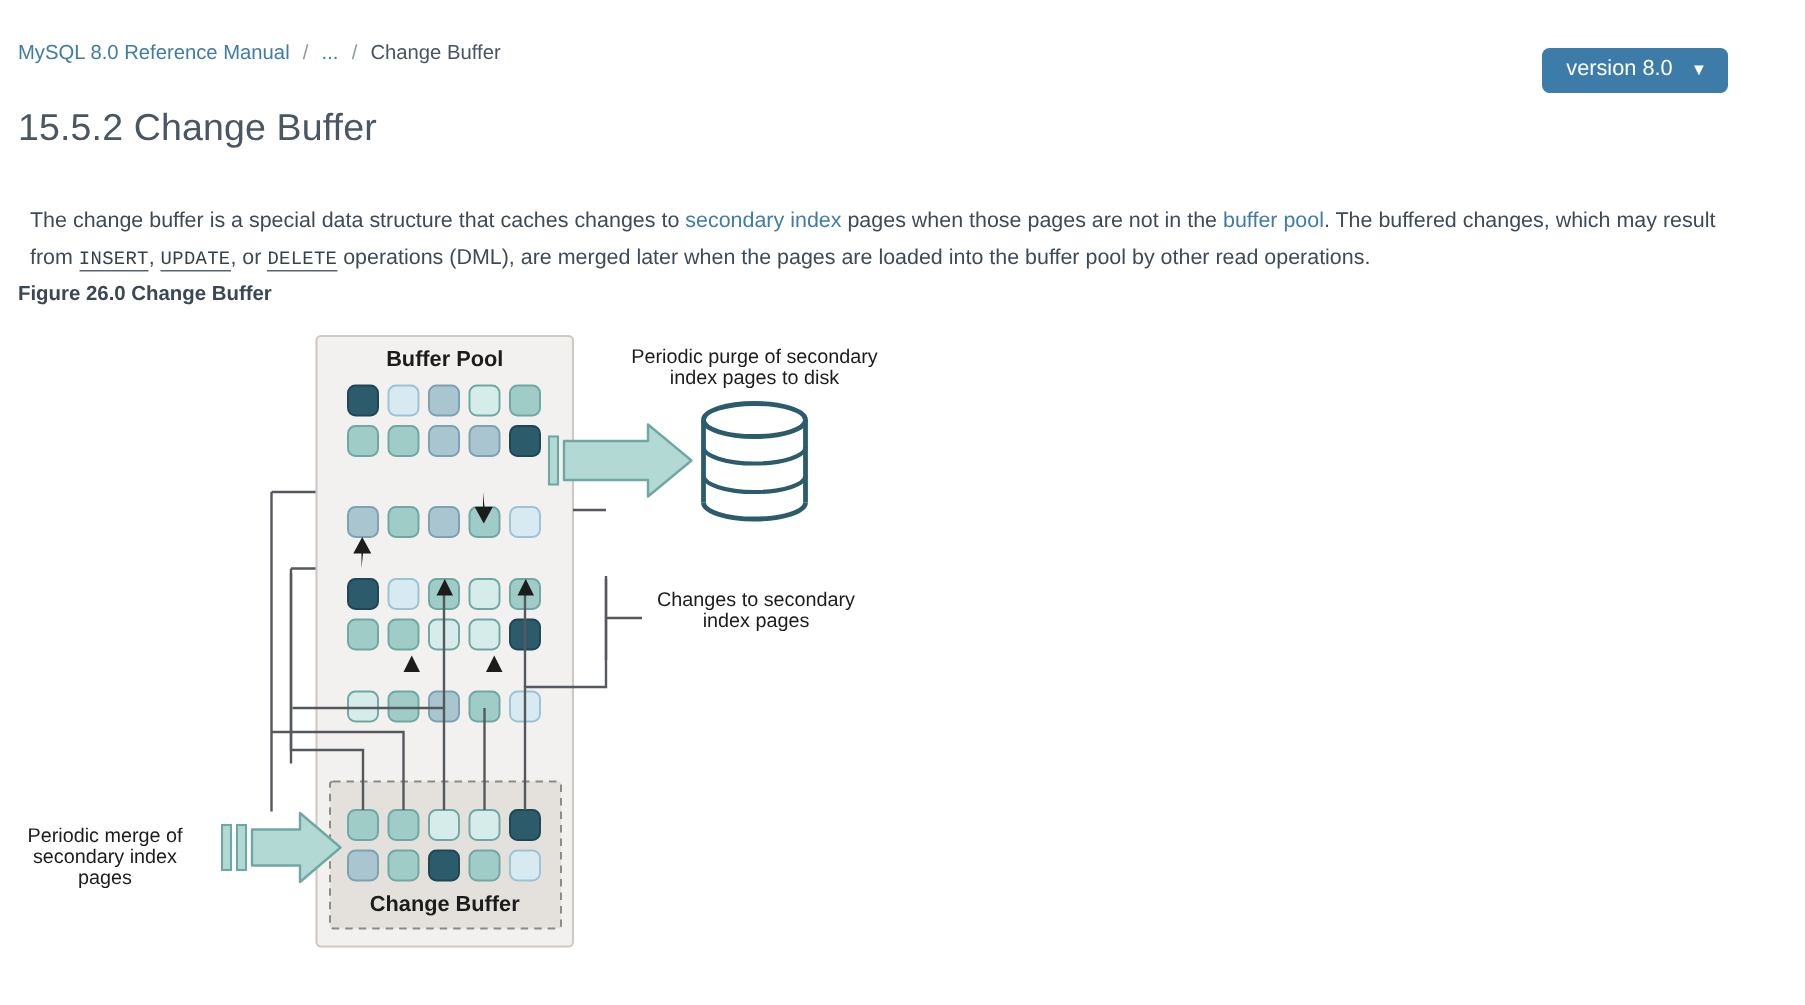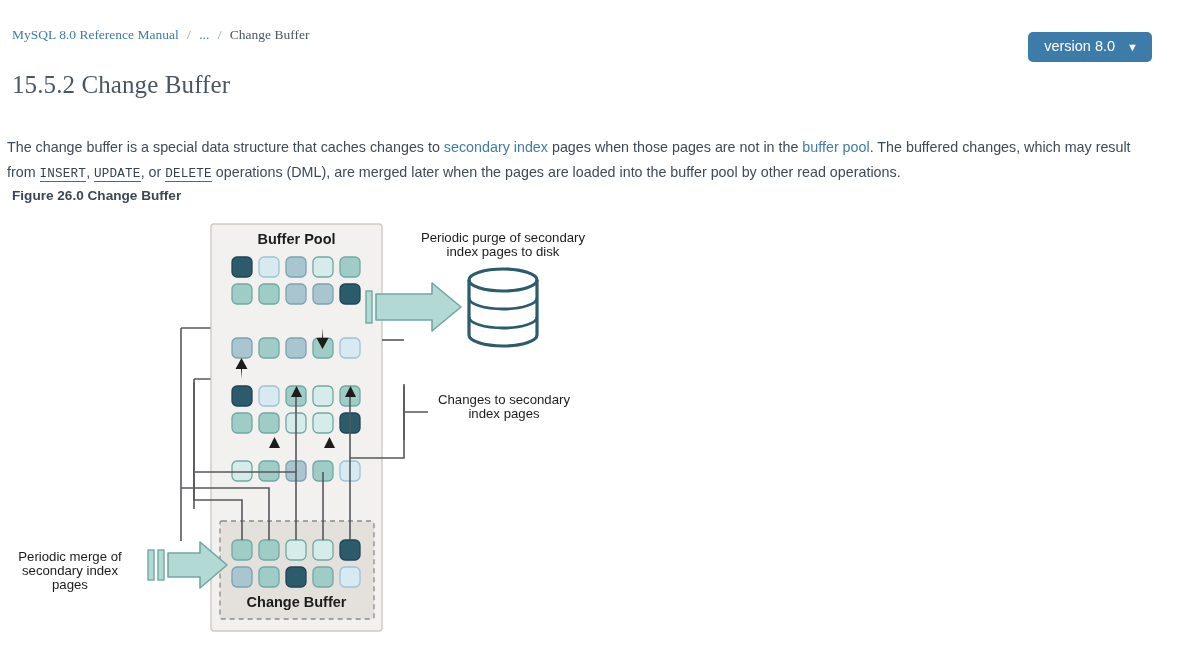--- a/index.html
+++ b/index.html
@@ -9,21 +9,21 @@
     background:#ffffff;
     font-family:"Liberation Sans", sans-serif;
     color:#3b4754;
     overflow:hidden;
     position:relative;
   }
 
   
   #breadcrumb {
     position:absolute; left:12px; top:27px;
-    font-size:13.5px; color:#5c6b7a; white-space:nowrap;font-family:Liberation Serif, serif;
+    font-size:13.5px; color:#5c6b7a; white-space:nowrap;
   }
   #breadcrumb .crumb-link { color:#3f7ca8; text-decoration:none; cursor:pointer; }
   #breadcrumb .crumb-sep { color:#8d9aa6; padding:0 5px; }
   #breadcrumb .crumb-ellipsis { color:#3f7ca8; cursor:pointer; }
   #breadcrumb .crumb-current { color:#4a5563; }
 
   
   #version-badge {
     position:absolute; right:51px; top:32px;
     background:#3d7ca8; color:#fff;
@@ -35,24 +35,23 @@
     line-height:1;
     text-align:center;
   }
   #version-badge .chev { font-size:11px; transform:translateY(1px); }
 
   
   #page-title {
     position:absolute; left:12px; top:71px;
     font-size:25px; font-weight:400; color:#4b5663;
     letter-spacing:0.1px;
-    font-family:Liberation Serif, serif;
   }
   #intro {
-    position:absolute; left:7px; top:121px; width:1145px;
+    position:absolute; left:20px; top:121px; width:1145px;
     font-size:14.3px; line-height:25px; color:#3f4a57;
   }
   #intro a { color:#3f7ca8; text-decoration:none; cursor:pointer; }
   #intro code {
     font-family:"Liberation Mono", monospace;
     font-size:12.6px;
     border-bottom:1px solid #5a6470;
     color:#38424e;
     letter-spacing:0.2px;
   }

